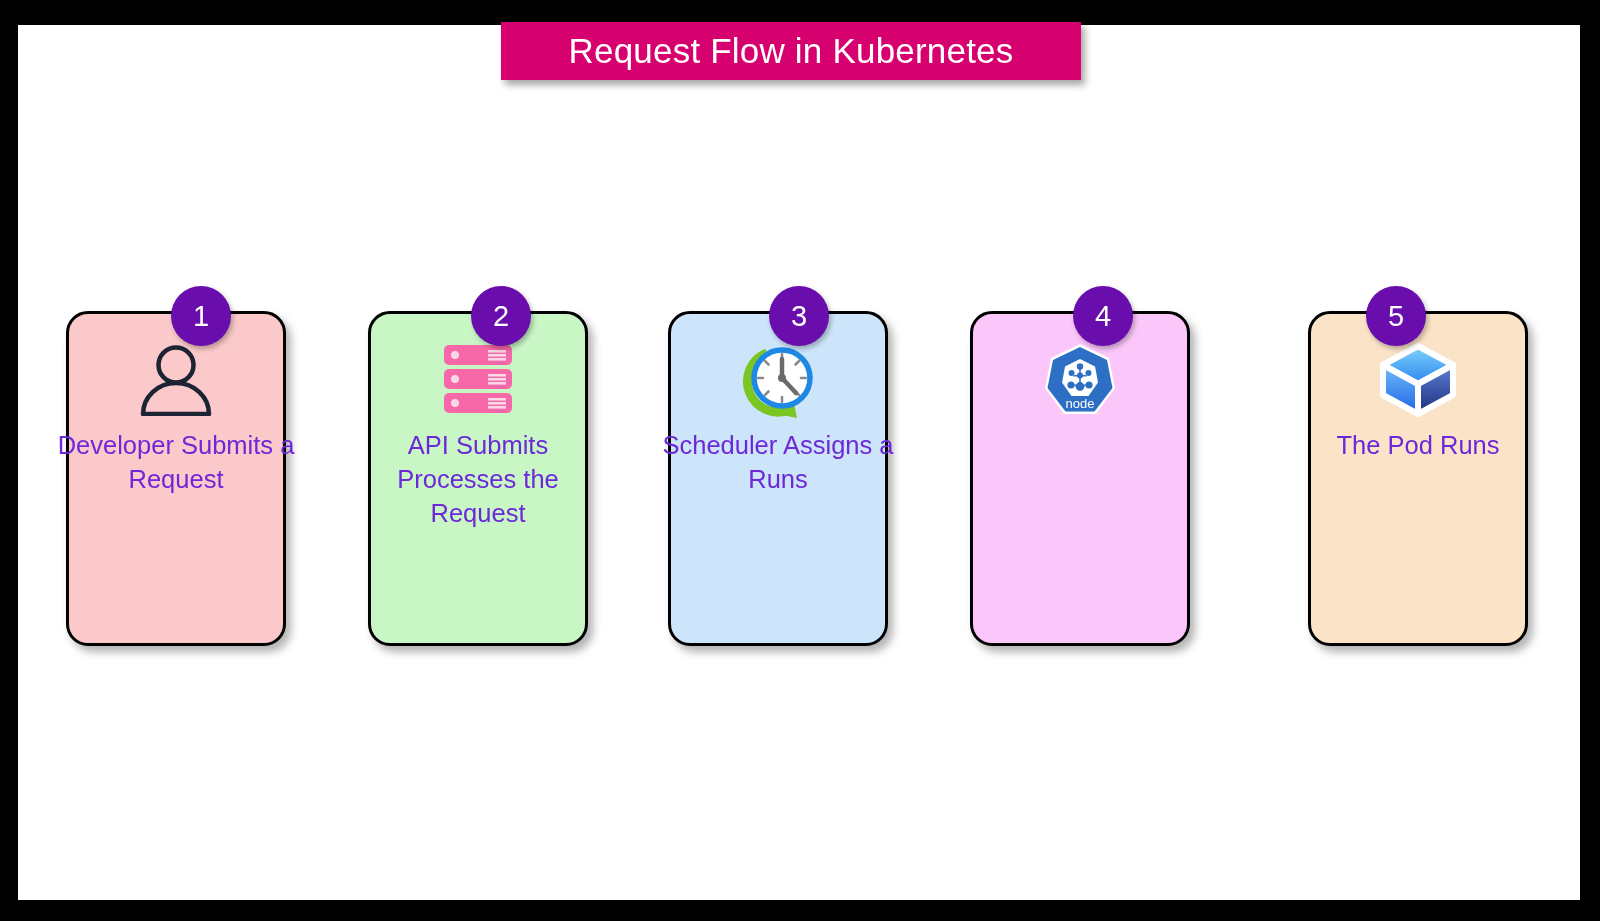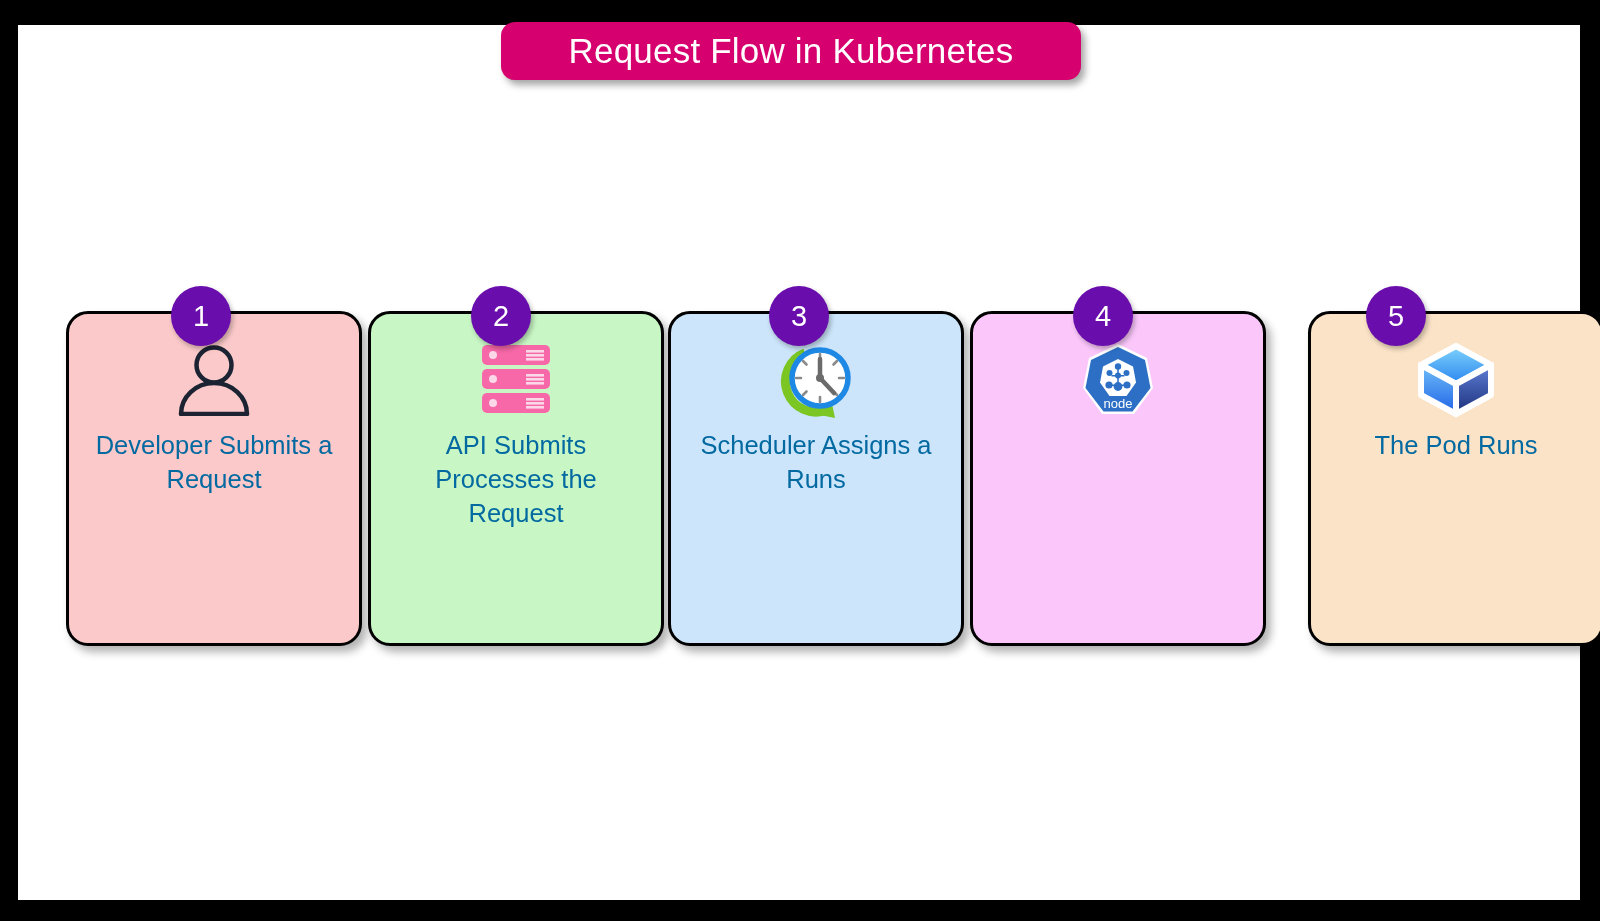--- a/index.html
+++ b/index.html
@@ -33,21 +33,21 @@
   }
 
   
   #title-banner {
     position: absolute;
     left: 483px;
     top: -3px;
     width: 580px;
     height: 58px;
     background: #D6006E;
-    border-radius: 14px;
+    border-radius: 0;
     box-shadow: 4px 5px 7px rgba(0,0,0,0.35);
     display: flex;
     align-items: center;
     justify-content: center;
   }
   #title-banner .title-text {
     color: #ffffff;
     font-size: 35px;
     font-weight: 400;
     letter-spacing: 0.2px;
@@ -60,21 +60,21 @@
     position: absolute;
     left: 0;
     top: 261px;
     width: 1562px;
     height: 370px;
   }
 
   .card {
     position: absolute;
     top: 25px;
-    width: 296px;
+    width: 220px;
     height: 335px;
     border: 3px solid #000000;
     border-radius: 22px;
     box-shadow: 5px 6px 8px rgba(0,0,0,0.30);
     box-sizing: border-box;
     padding-left: 48px;
   }
 
   .card-inner {
     position: absolute;
@@ -96,21 +96,21 @@
     align-items: center;
     justify-content: center;
     margin-bottom: 8px;
   }
 
   .card-label {
     width: 244px;
     text-align: center;
     font-size: 25.5px;
     line-height: 34px;
-    color: #0369a1;
+    color: #6d28d9;
     font-family: "Liberation Sans", sans-serif;
     font-weight: 400;
   }
 
   
   .badge {
     position: absolute;
     top: 0px;
     width: 60px;
     height: 60px;

